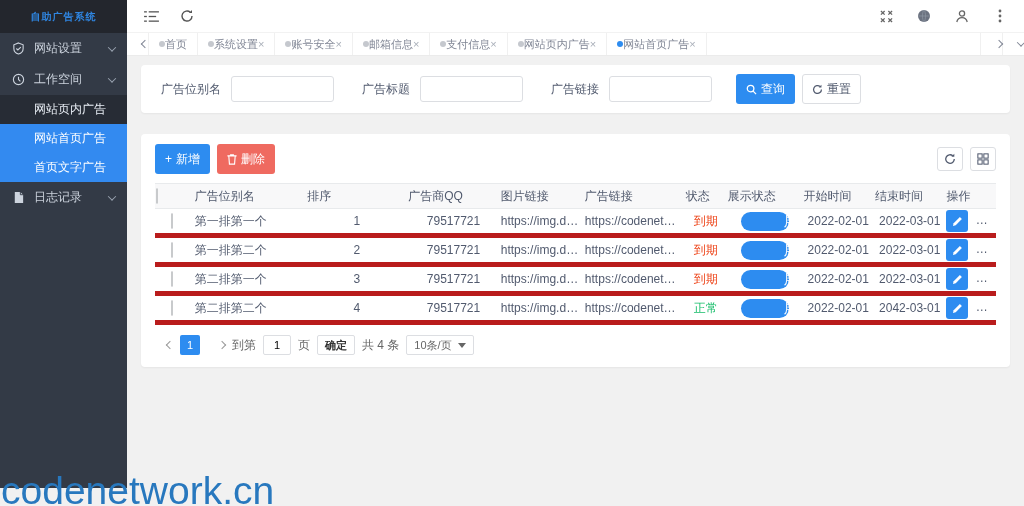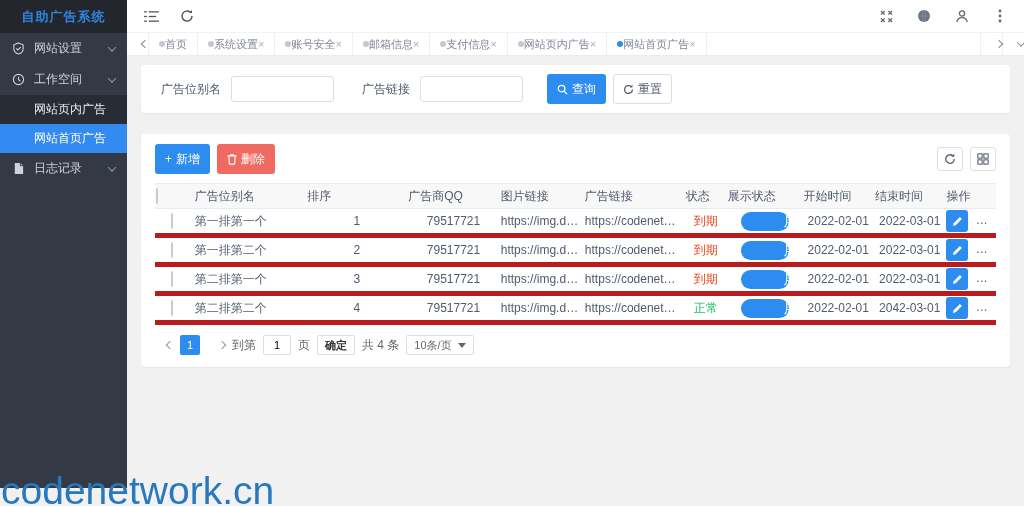--- a/index.html
+++ b/index.html
@@ -2,21 +2,21 @@
 <html><head>
 <meta charset="utf-8">
 <style>
   * { box-sizing: border-box; }
   html,body { margin:0; padding:0; }
   body { font-family:"Liberation Sans","DejaVu Sans",sans-serif; font-size:12px; color:#515a6e; }
   .stage { position:relative; width:1024px; height:506px; background:#f1f1f1; overflow:hidden; }
 
   
   .sidebar { position:absolute; left:0; top:0; width:127px; height:488px; background:#333a46; z-index:2; }
-  .logo { height:33px; background:#23262d; color:#2f85e0; font-weight:bold; font-size:13px;
+  .logo { height:33px; background:#23262d; color:#2f85e0; font-weight:bold; font-size:10px;
           display:flex; align-items:center; justify-content:center; letter-spacing:1px; }
   .menu-item { height:31px; display:flex; align-items:center; padding:0 12px; color:#ccd3dd; font-size:12px; cursor:pointer; }
   .mi-icon { width:13px; height:13px; margin-right:9px; display:inline-flex; align-items:center; justify-content:center; flex:none; }
   .mi-icon svg { display:block; }
   .chev { margin-left:auto; width:6px; height:6px; border-right:1px solid #9aa3b0; border-bottom:1px solid #9aa3b0; }
   .chev.down { transform:rotate(45deg) translate(-1px,-1px); }
   .chev.up { transform:rotate(-135deg) translate(-1px,-1px); }
   .submenu { background:#272c35; }
   .submenu-item { height:29px; line-height:29px; padding-left:34px; color:#e9eef5; font-size:12px; cursor:pointer; }
   .submenu-item[data-active="true"] { background:#338af0; color:#fff; }
@@ -128,20 +128,23 @@
       <span class="chev down"></span>
     </div>
 
 
     <div class="submenu">
       <div class="submenu-item" data-active="false">
         <span>网站页内广告</span>
       </div>
       <div class="submenu-item" data-active="true">
         <span>网站首页广告</span>
+      </div>
+      <div class="submenu-item" data-active="true">
+        <span>首页文字广告</span>
       </div>
     </div>
 
     <div class="menu-item">
       <span class="mi-icon">
         <svg width="13" height="13" viewBox="0 0 14 14">
             <path d="M3 1h6l3 3v9H3z" fill="#ccd3dd"></path>
             <path d="M9 1v3h3" fill="none" stroke="#333a46" stroke-width="1"></path>
           </svg>
       </span>
@@ -251,20 +254,24 @@
       <span class="tab-scroll right">
           <span class="chev down" style="border-color:#808695"></span>
         </span>
     </div>
 
     <div class="content">
 
       <div class="card search-card">
         <div class="sf">
           <label>广告位别名</label>
+          <input value="" style="">
+        </div>
+        <div class="sf">
+          <label>广告标题</label>
           <input value="" style="">
         </div>
         <div class="sf">
           <label>广告链接</label>
           <input value="" style="">
         </div>
         <div class="search-btns">
           <button class="btn btn-primary">
             <span style="display:inline-flex">
               <svg width="11" height="11" viewBox="0 0 12 12">

